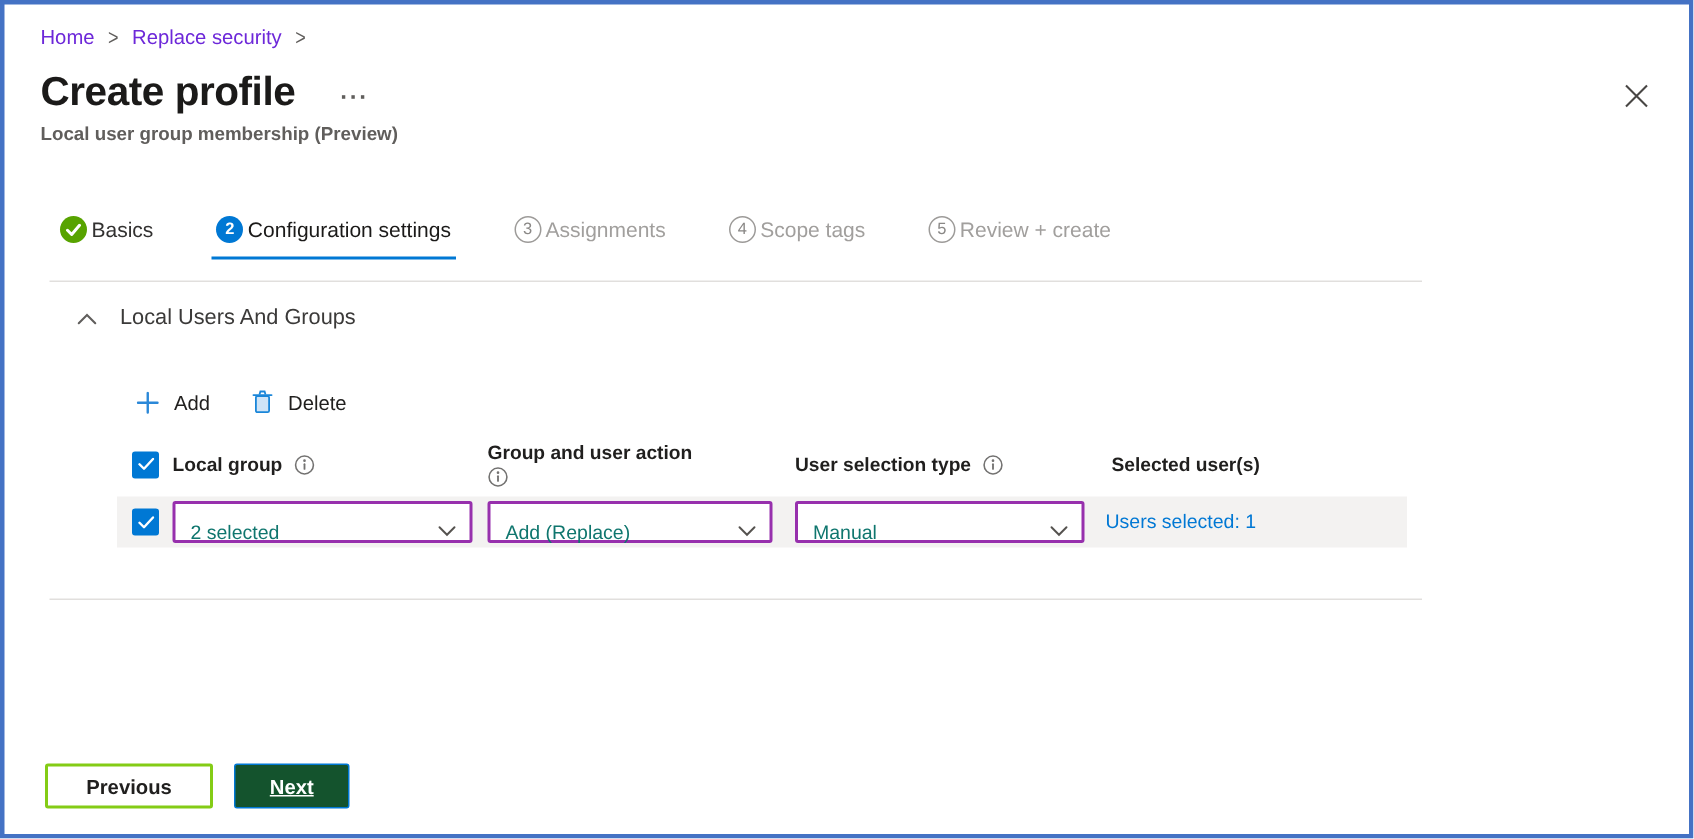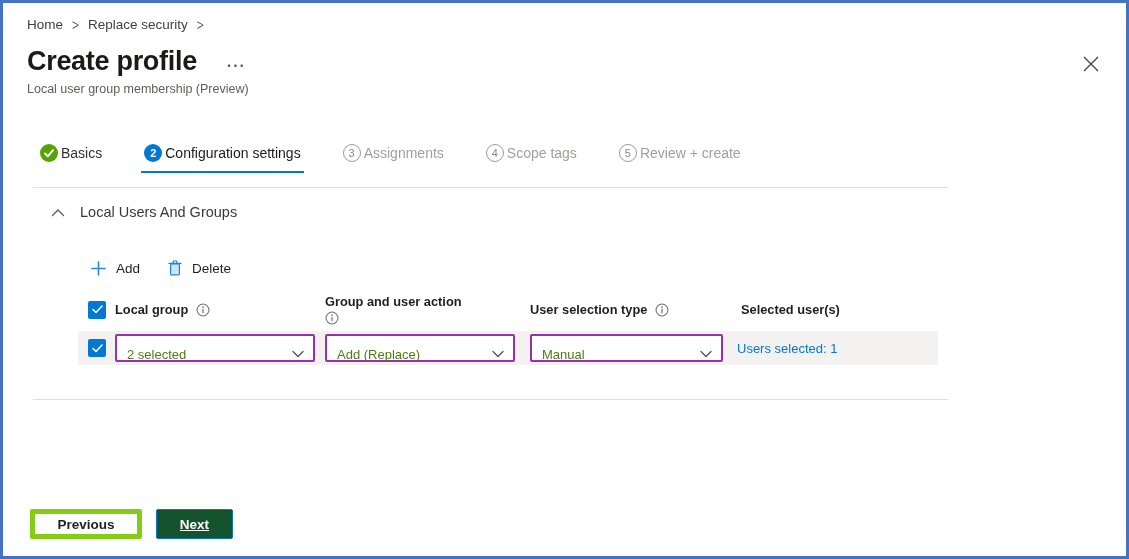--- a/index.html
+++ b/index.html
@@ -4,29 +4,29 @@
 <style>
   * { box-sizing: border-box; margin: 0; padding: 0; }
   html,body { background:#fff; }
   body { font-family:"Liberation Sans", sans-serif; color:#201f1e; }
 
   .frame { position:relative; width:1129px; height:559px; border:3px solid #4472c4; background:#fff; overflow:hidden; }
   .content { padding:14px 24px 0 24px; }
 
   
   .breadcrumb { display:flex; align-items:center; gap:9px; font-size:13.5px; }
-  .crumb { color:#404040; cursor:pointer; }
+  .crumb { color:#6d28d9; cursor:pointer; }
   .crumb-sep { color:#605e5c; font-size:12px; transform:scaleY(1.25); }
 
   
   .title-row { display:flex; align-items:center; margin-top:14px; }
   .page-title { font-size:27px; font-weight:700; color:#1b1a19; letter-spacing:-0.3px; }
   .more-dots { margin-left:30px; margin-top:8px; color:#605e5c; font-size:16px; font-weight:700; letter-spacing:1px; cursor:pointer; }
   .close-x { position:absolute; top:50px; right:24px; width:22px; height:22px; cursor:pointer; }
-  .subtitle { margin-top:5px; font-size:12.5px; color:#605e5c; }
+  .subtitle { margin-top:5px; font-size:12.5px; color:#605e5c;font-weight:bold; }
 
   
   .steps { display:flex; align-items:flex-end; gap:36px; margin-top:48px; margin-left:10px; }
   .step { display:flex; align-items:center; gap:3px; padding:0 3px 9px 3px; border-bottom:2px solid transparent; cursor:pointer; }
   .step.active { border-bottom-color:#0078d4; }
   .step-circle { width:18px; height:18px; border-radius:50%; display:flex; align-items:center; justify-content:center; flex:none; font-size:11px; }
   .step-circle.complete { background:#57a300; }
   .step-circle.active { background:#0078d4; color:#fff; font-weight:600; }
   .step-circle.upcoming { background:#fff; border:1px solid #9d9b99; color:#8a8886; }
   .step-label { font-size:14px; color:#323130; white-space:nowrap; }
@@ -49,28 +49,28 @@
   
   .lug-table { width:860px; margin:18px 0 0 51px; }
   .thead, .trow { display:grid; grid-template-columns:37px 210px 205px 206px 1fr; }
   .thead { align-items:center; }
   .th { font-size:12.8px; font-weight:700; color:#201f1e; display:flex; align-items:center; gap:8px; }
   .th .stack-icon { margin-top:2px; }
   .th-stacked { display:block; padding-right:30px; }
   .th5 { padding-left:5px; }
   .checkbox { width:18px; height:18px; border-radius:2px; background:#0078d4; display:flex; align-items:center; justify-content:center; margin-left:10px; cursor:pointer; flex:none; }
   .trow { margin-top:6px; height:34px; align-items:center; background:#f3f2f1; }
-  .dd { height:28px; background:#fff; border:2px solid #9730ad; border-radius:2px; display:flex; align-items:center; justify-content:space-between; padding:12px 9px 0 10px; font-size:13px; color:#4d7c0f; cursor:pointer; }
+  .dd { height:28px; background:#fff; border:2px solid #9730ad; border-radius:2px; display:flex; align-items:center; justify-content:space-between; padding:12px 9px 0 10px; font-size:13px; color:#0f766e; cursor:pointer; }
   .dd1 { width:200px; } .dd2 { width:190px; } .dd3 { width:193px; }
   .users-link { font-size:13px; color:#0078d4; cursor:pointer; padding-left:1px;text-align:center; }
 
   
   .footer { position:absolute; left:27px; bottom:17px; display:flex; gap:14px; }
   .btn { height:30px; border-radius:2px; font-size:13.5px; font-weight:600; display:flex; align-items:center; justify-content:center; cursor:pointer; }
-  .btn-prev { width:112px; background:#fff; border:5px solid #84cc16; color:#201f1e; }
+  .btn-prev { width:112px; background:#fff; border:2px solid #84cc16; color:#201f1e; }
   .btn-next { width:77px; background:#14532d; border:1px solid #0078d4; color:#fff;text-decoration:underline; }
 
   svg { display:block; }
 </style>
 </head>
 <body>
 
 <div class="frame">
   <div class="content">
 

